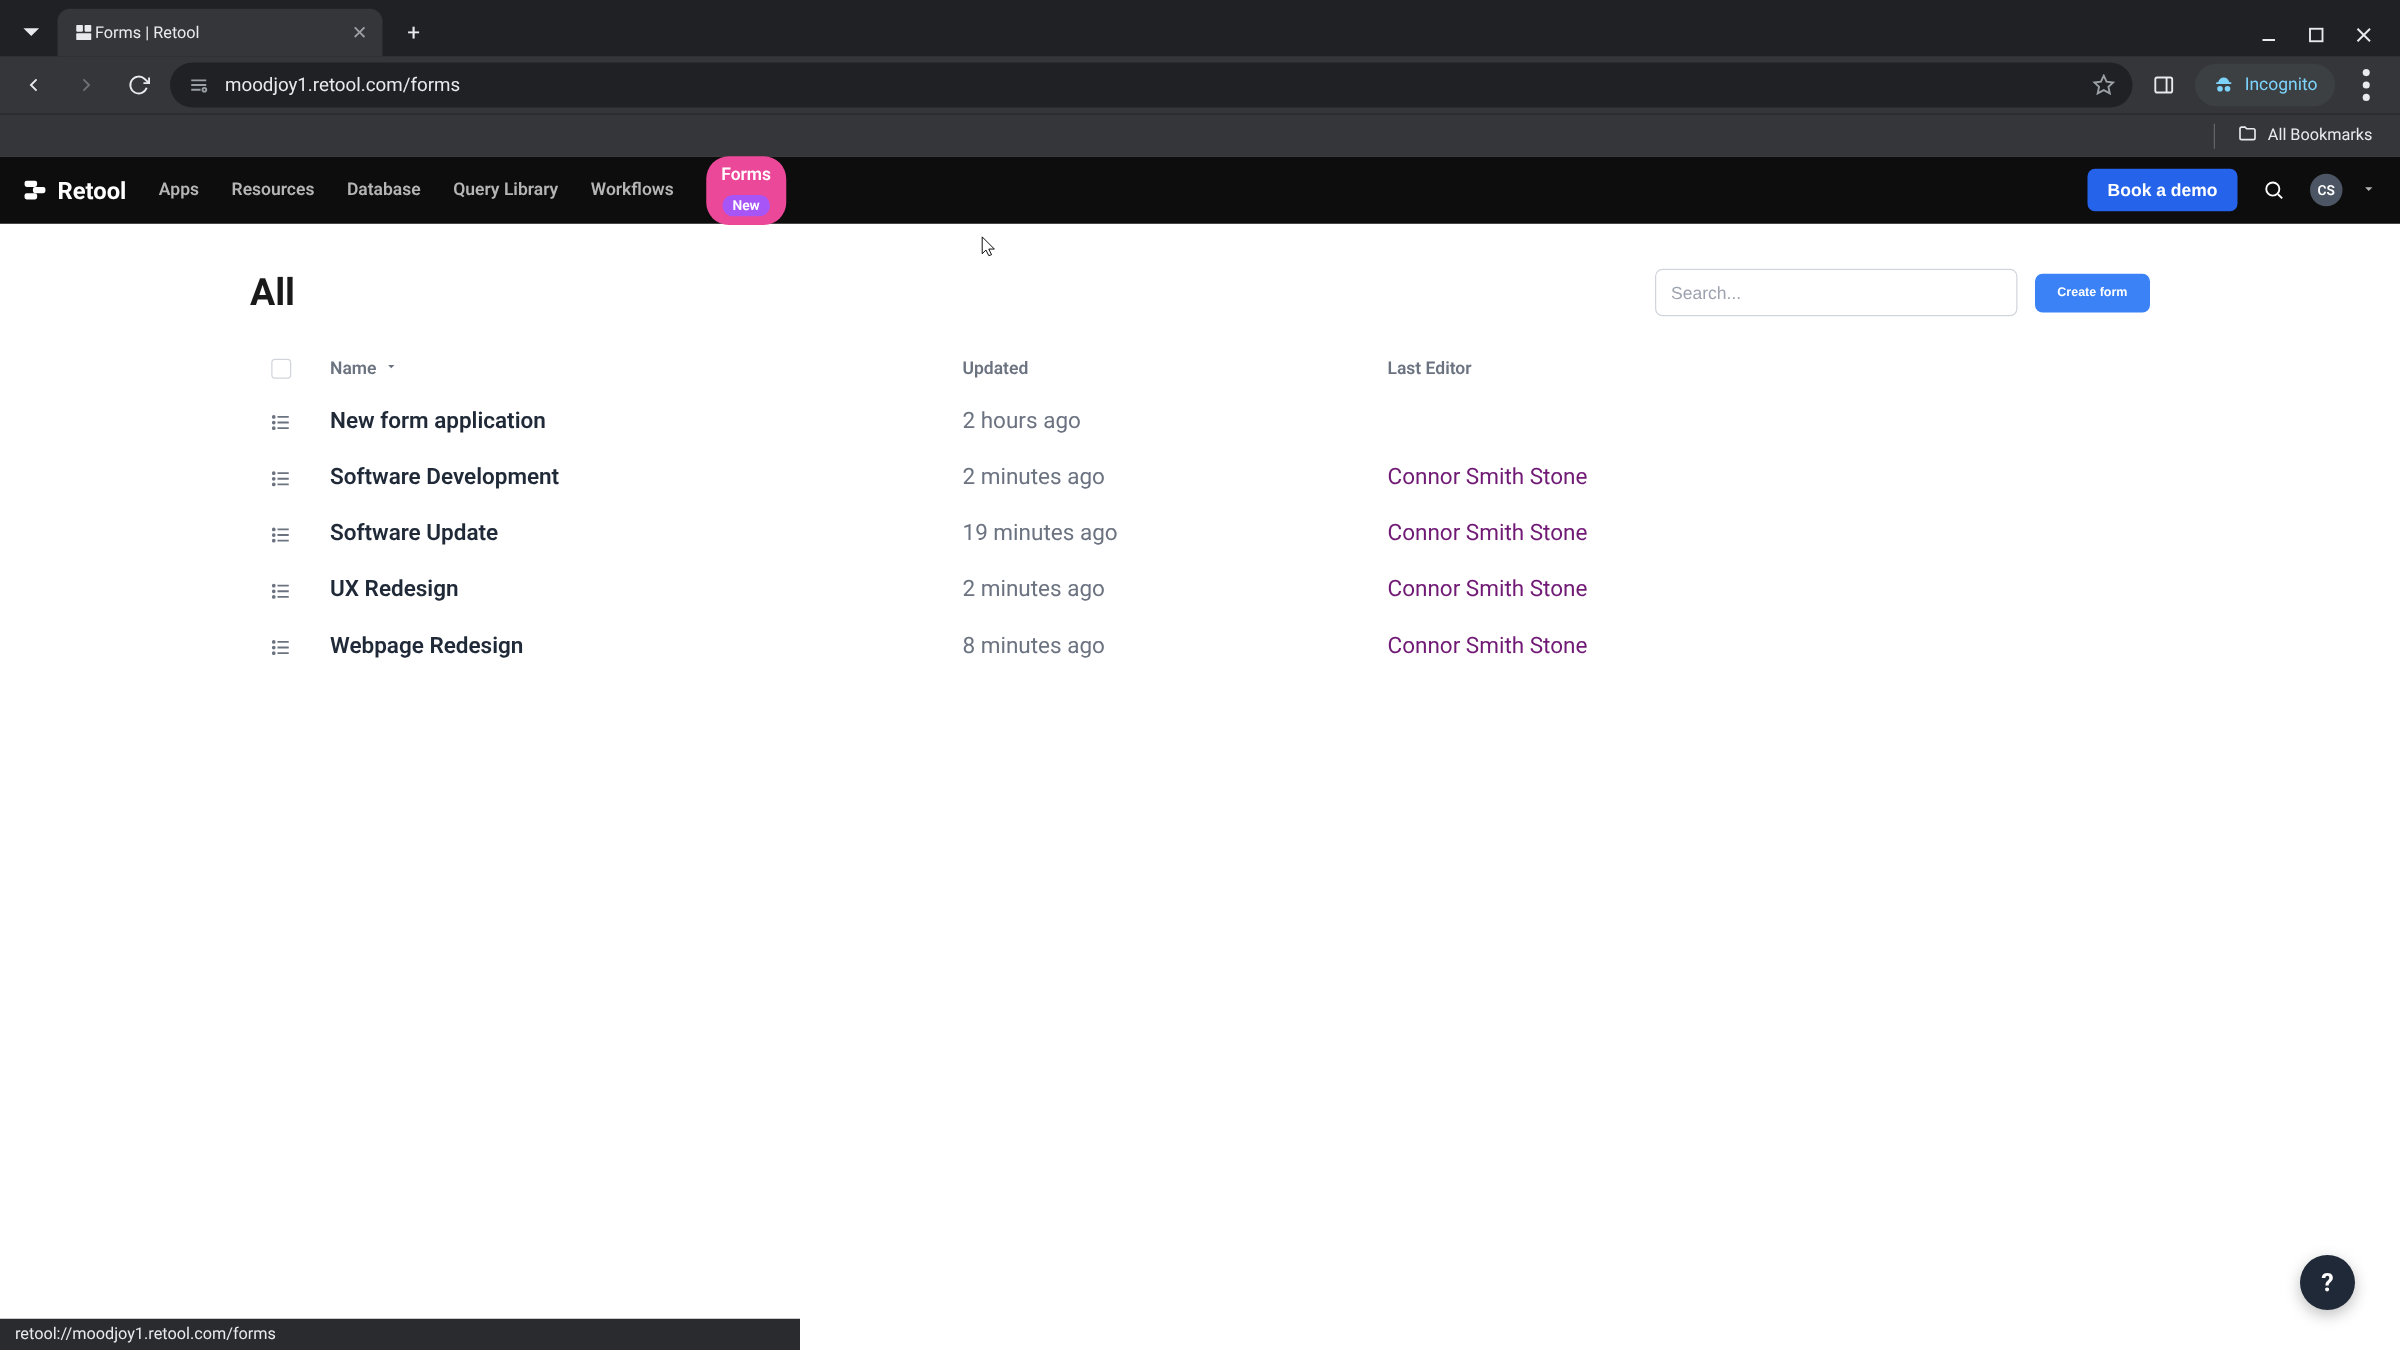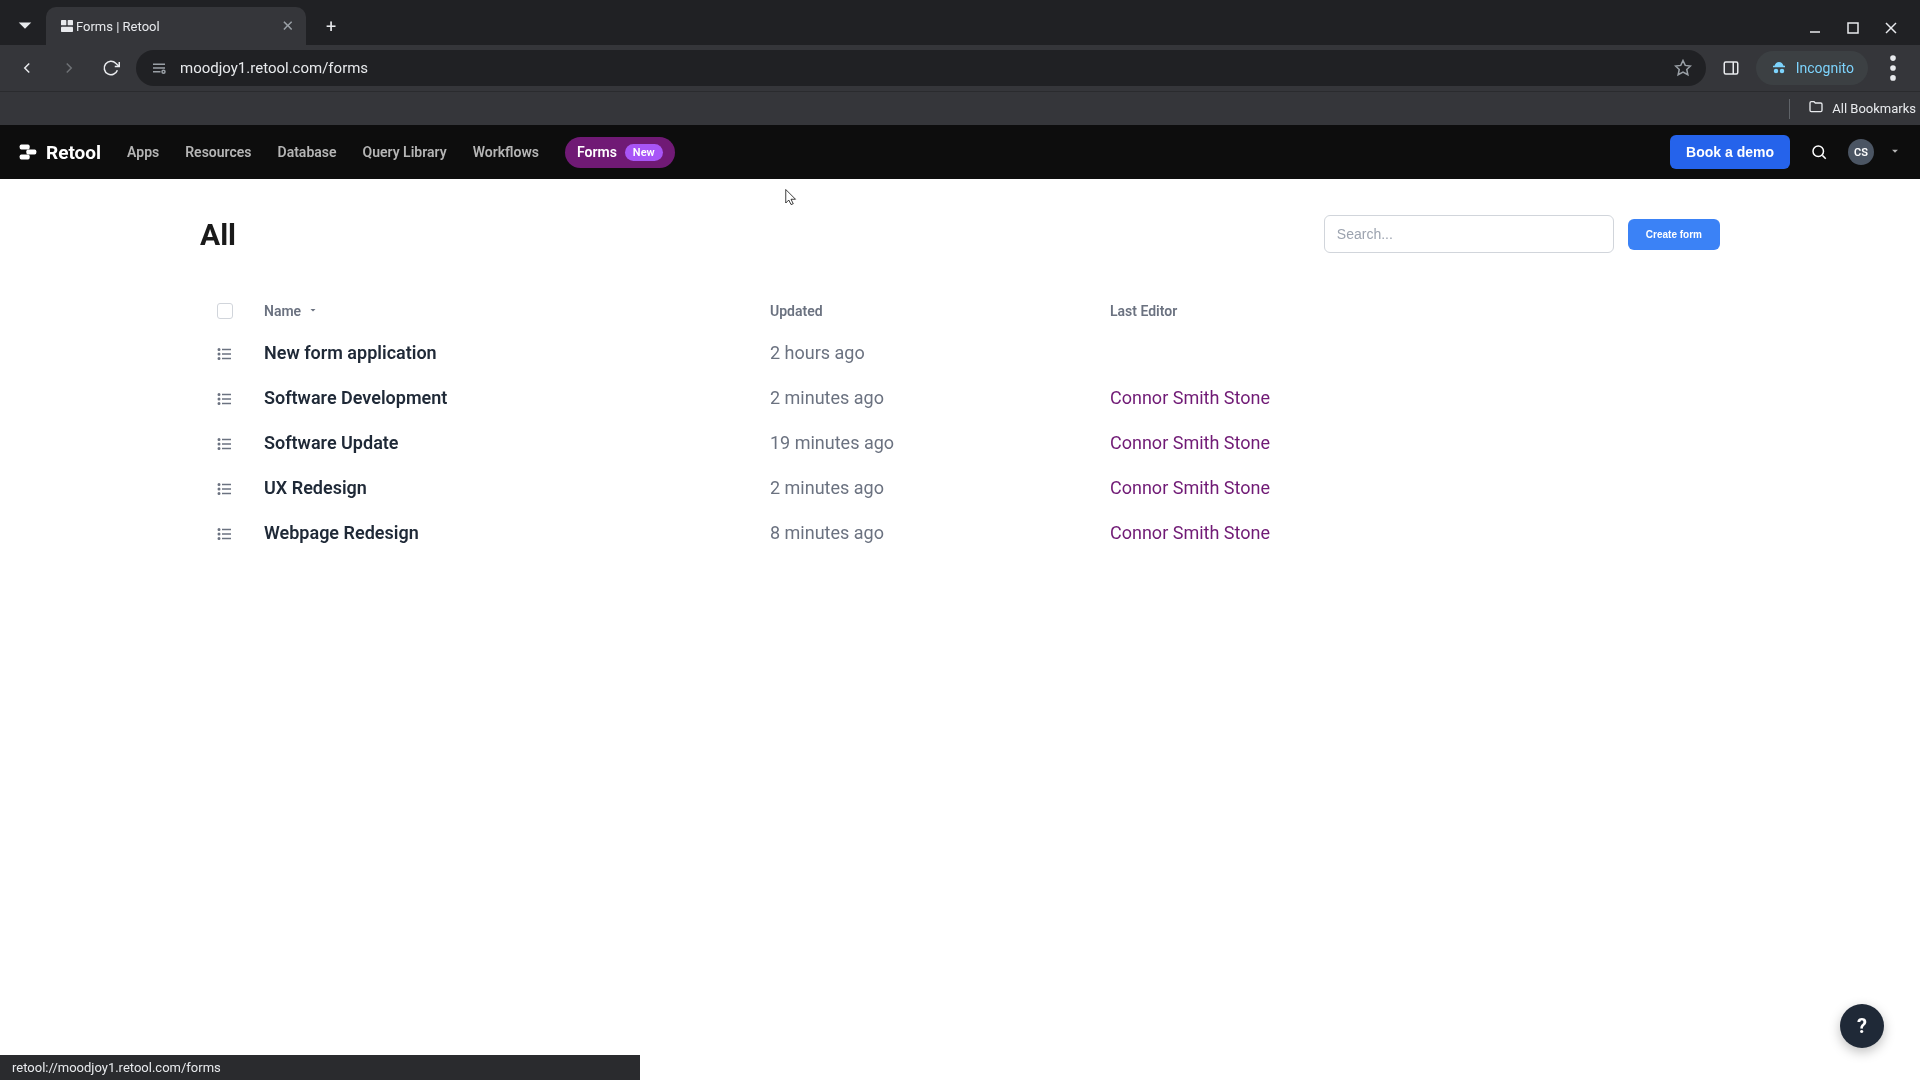--- a/index.html
+++ b/index.html
@@ -106,21 +106,21 @@
     display: flex; align-items: center; justify-content: center;
     color: #e8eaed; cursor: pointer;
   }
 
   .bookmark-bar {
     background: #35363a;
     height: 34px;
     display: flex;
     justify-content: flex-end;
     align-items: center;
-    padding: 0 4px;
+    padding: 0 22px;
     gap: 8px;
     color: #e8eaed;
     font-size: 13px;
     border-top: 1px solid #2a2b2e;
   }
   .bookmark-bar .divider {
     width: 1px; height: 20px; background: #5f6368; margin-right: 10px;
   }
   .bookmark-bar svg { width: 16px; height: 16px; }
 
@@ -144,23 +144,24 @@
     font-weight: 700; font-size: 19px;
   }
   .brand svg { width: 20px; height: 20px; }
   .nav {
     display: flex; align-items: center; gap: 26px;
     font-size: 14px; font-weight: 600;
   }
   .nav-item { color: #b5b5b5; cursor: pointer; display: flex; align-items: center; gap: 8px; }
   .nav-item.active { color: #fff; }
   .nav-item.pill {
-    background: #701a75;
+    background: #ec4899;
     padding: 7px 12px;
     border-radius: 18px;
+    flex-direction: column;
   }
   .badge-new {
     background: #a855f7;
     color: #fff;
     font-size: 11px;
     padding: 2px 8px;
     border-radius: 10px;
     font-weight: 600;
   }
   .header-right {
@@ -191,21 +192,21 @@
     display: flex; align-items: center; justify-content: center;
     font-weight: 600;
   }
   .caret { color: #b5b5b5; cursor: pointer; }
 
   
   .content {
     padding: 36px 200px;
   }
   .content-head {
-    display: flex; align-items: center; margin-bottom: 40px;
+    display: flex; align-items: center; margin-bottom: 24px;
   }
   .page-title {
     font-size: 30px; font-weight: 700; color: #1a1a1a;
   }
   .content-head .spacer { flex: 1; }
   .search-input {
     width: 290px;
     height: 38px;
     border: 1px solid #d1d5db;
     border-radius: 6px;

